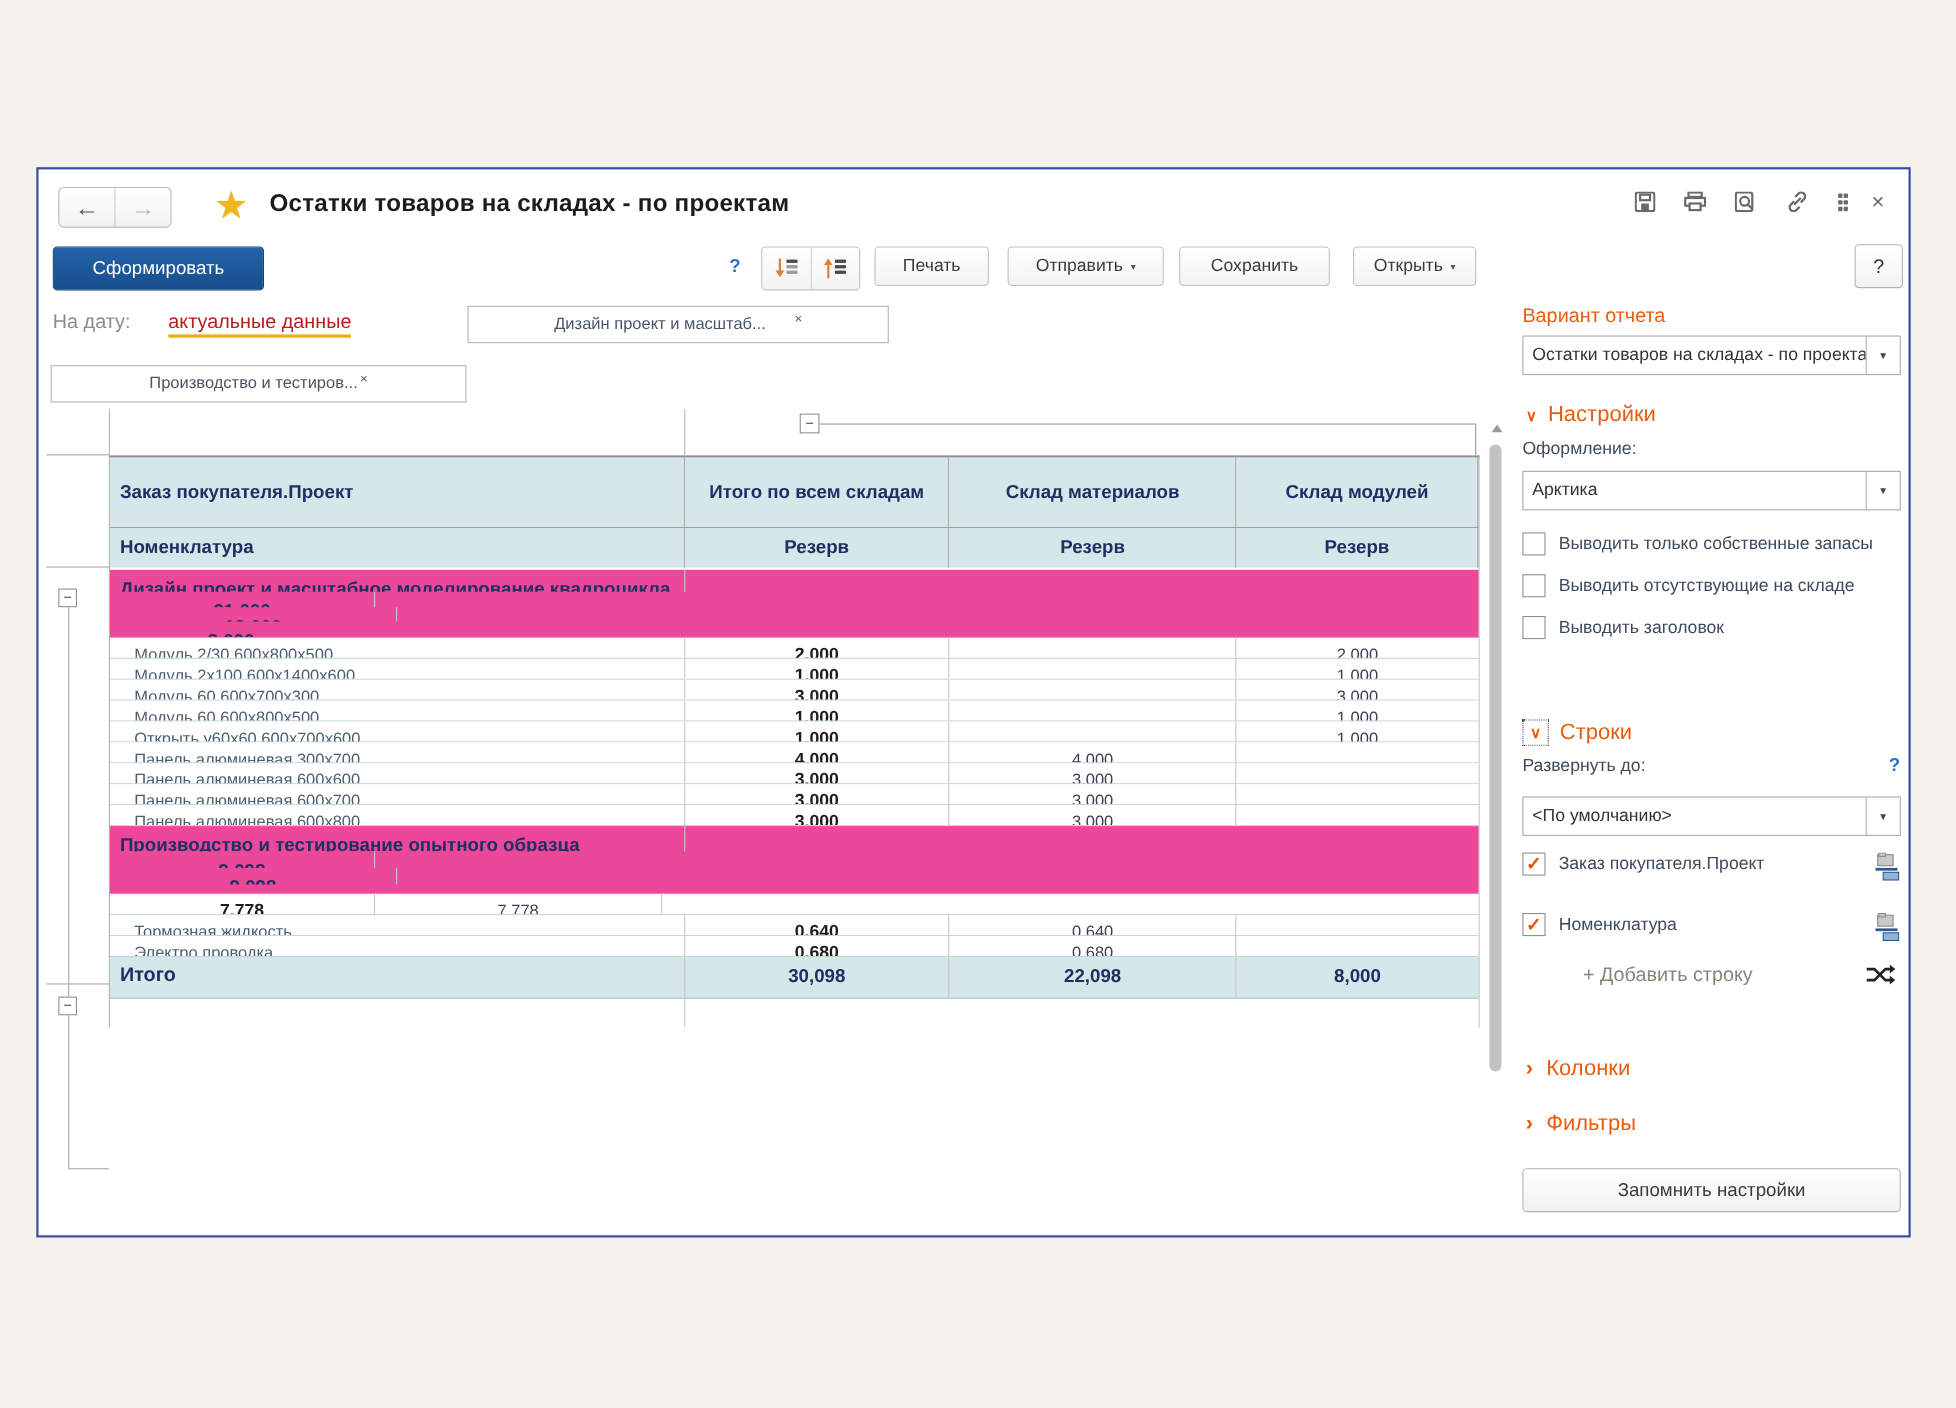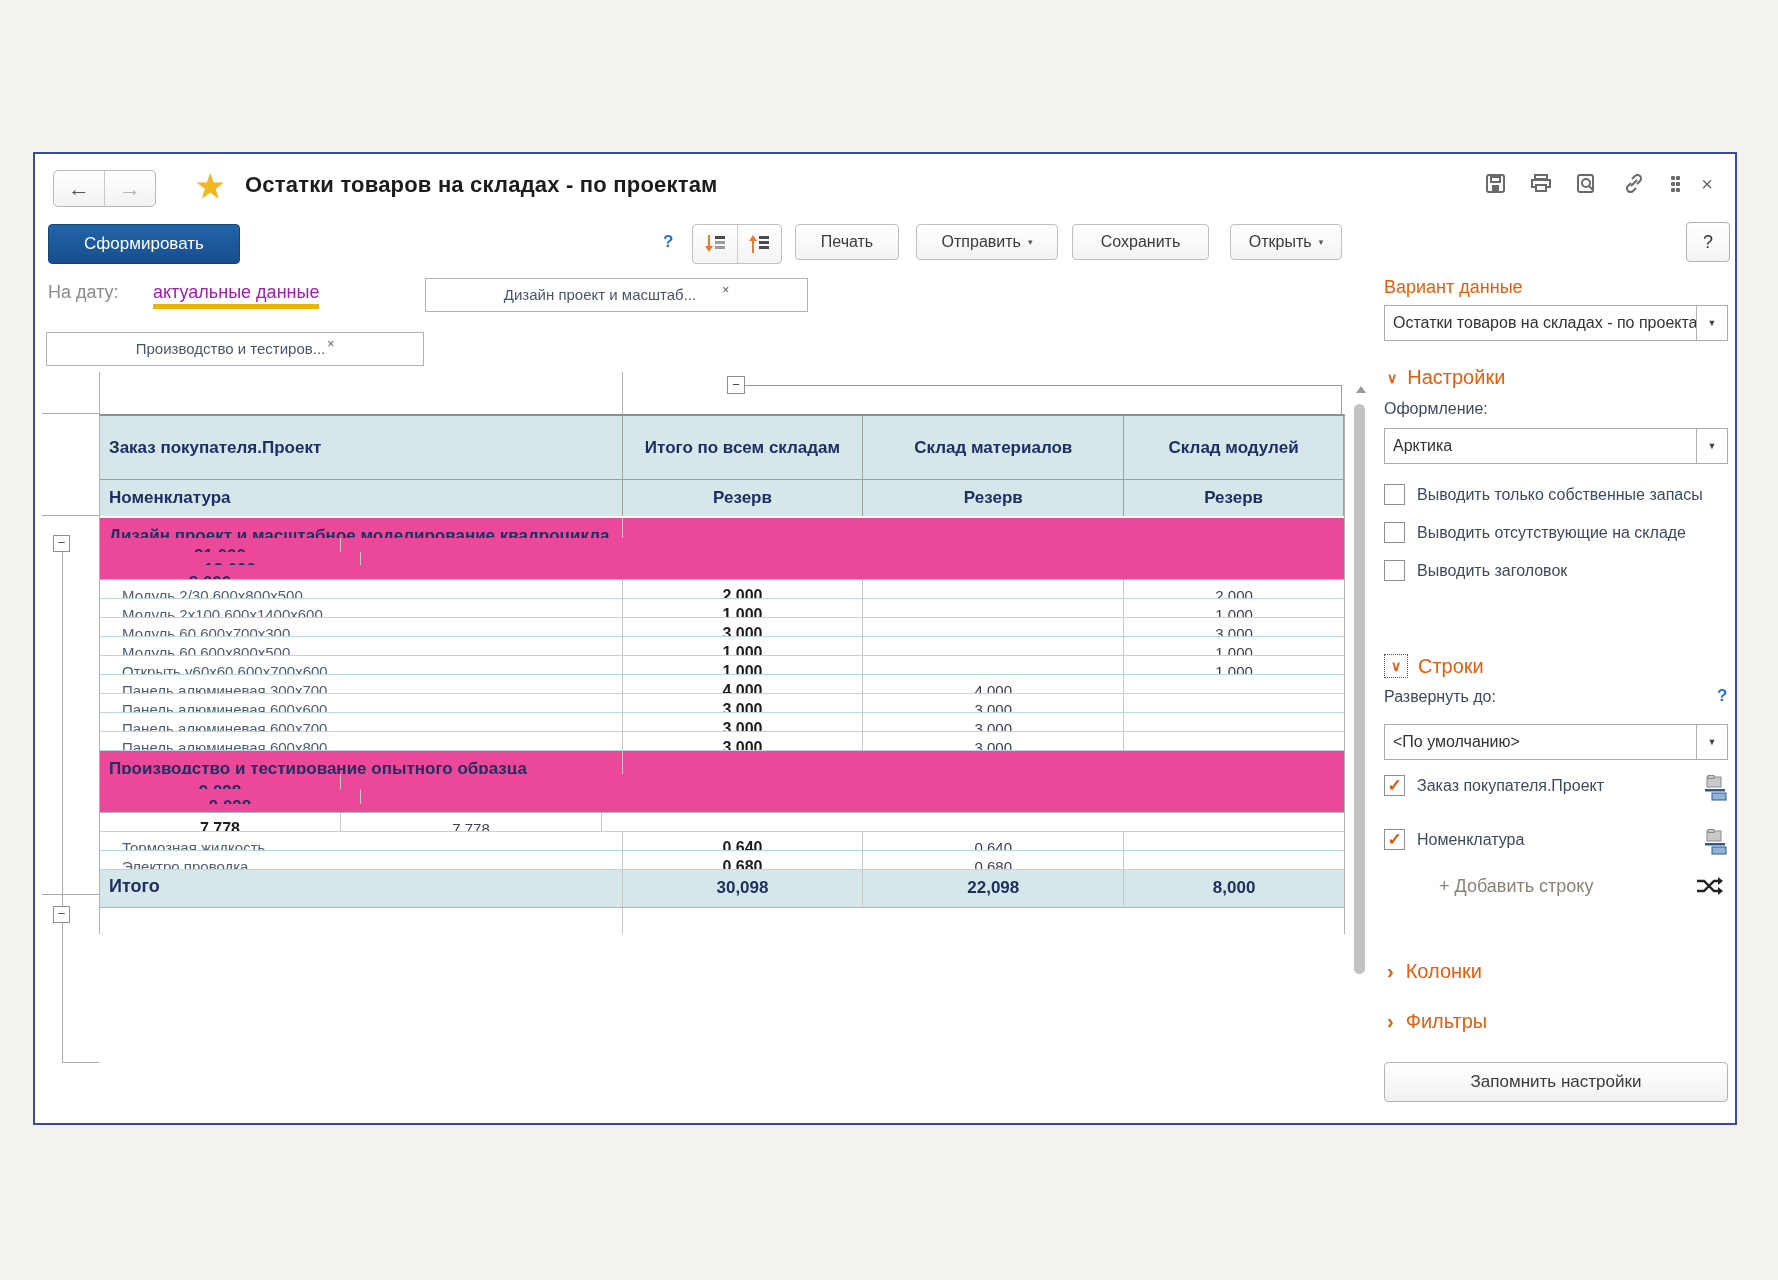--- a/index.html
+++ b/index.html
@@ -29,21 +29,21 @@
   .sortbtn{flex:1;display:flex;align-items:center;justify-content:center;}
   .sortbtn.asc{border-left:1px solid #cfcfcf;}
   .tb-print{position:absolute;left:760px;top:70px;width:104px;}
   .tb-send{position:absolute;left:881px;top:70px;width:142px;}
   .tb-save{position:absolute;left:1037px;top:70px;width:137px;}
   .tb-open{position:absolute;left:1195px;top:70px;width:112px;}
   .helpbtn{position:absolute;left:1651px;top:68px;width:42px;height:38px;border:1px solid #b3b3b3;border-radius:4px;background:linear-gradient(#ffffff,#f3f3f3);display:flex;align-items:center;justify-content:center;font-size:18px;color:#333;}
 
   
   .datelabel{position:absolute;left:13px;top:128px;font-size:18px;color:#8b8b8b;}
-  .datelink{position:absolute;left:118px;top:128px;font-size:18px;color:#a21caf;border-bottom:5px solid #eab308;padding-bottom:1px;}
+  .datelink{position:absolute;left:118px;top:128px;font-size:18px;color:#b91c1c;border-bottom:3px solid #eab308;padding-bottom:1px;}
   .chip{position:absolute;box-sizing:border-box;height:34px;border:1px solid #b3b3b3;background:#fff;display:flex;align-items:flex-start;justify-content:center;font-size:15px;color:#4a5668;padding-top:7px;}
   .chip .x{font-size:12px;color:#555;margin-left:2px;position:relative;top:-3px;}
   .chip1{left:390px;top:124px;width:383px;gap:24px;}
   .chip2{left:11px;top:178px;width:378px;}
   .colline{position:absolute;background:#b3b3b3;}
   .gbox{position:absolute;width:18px;height:18px;box-sizing:border-box;border:1px solid #8f8f8f;background:#fff;color:#444;font-size:13px;line-height:15px;text-align:center;}
   .guide{position:absolute;background:#aaaaaa;}
   .table{position:absolute;left:64px;top:260px;width:1246px;border-top:2px solid #8f8f8f;border-left:1px solid #b3b3b3;border-right:1px solid #b3b3b3;box-sizing:border-box;}
   .trow{display:flex;box-sizing:border-box;}
   .cell{box-sizing:border-box;border-right:1px solid #c6c6c6;overflow:hidden;}
@@ -321,21 +321,21 @@
         <div class="cell c3"></div>
         <div class="cell c4"></div>
     </div>
   </div>
 
   <div class="vscroll">
     <div class="up"></div>
     <div class="thumb"></div>
   </div>
 
-  <div class="sb-abs sb-h1" style="left:1349px;top:123px;">Вариант данные</div>
+  <div class="sb-abs sb-h1" style="left:1349px;top:123px;">Вариант отчета</div>
   <div class="sb-abs select" style="left:1349px;top:151px;width:344px;">
     <span class="val">Остатки товаров на складах - по проектам</span>
       <span class="ddb">▼</span>
   </div>
 
   <div class="sb-abs" style="left:1352px;top:212px;display:flex;align-items:center;gap:10px;">
     <span class="chev">∨</span>
     <span class="sb-h2">Настройки</span>
   </div>
   <div class="sb-abs sb-label" style="left:1349px;top:246px;">Оформление:</div>

